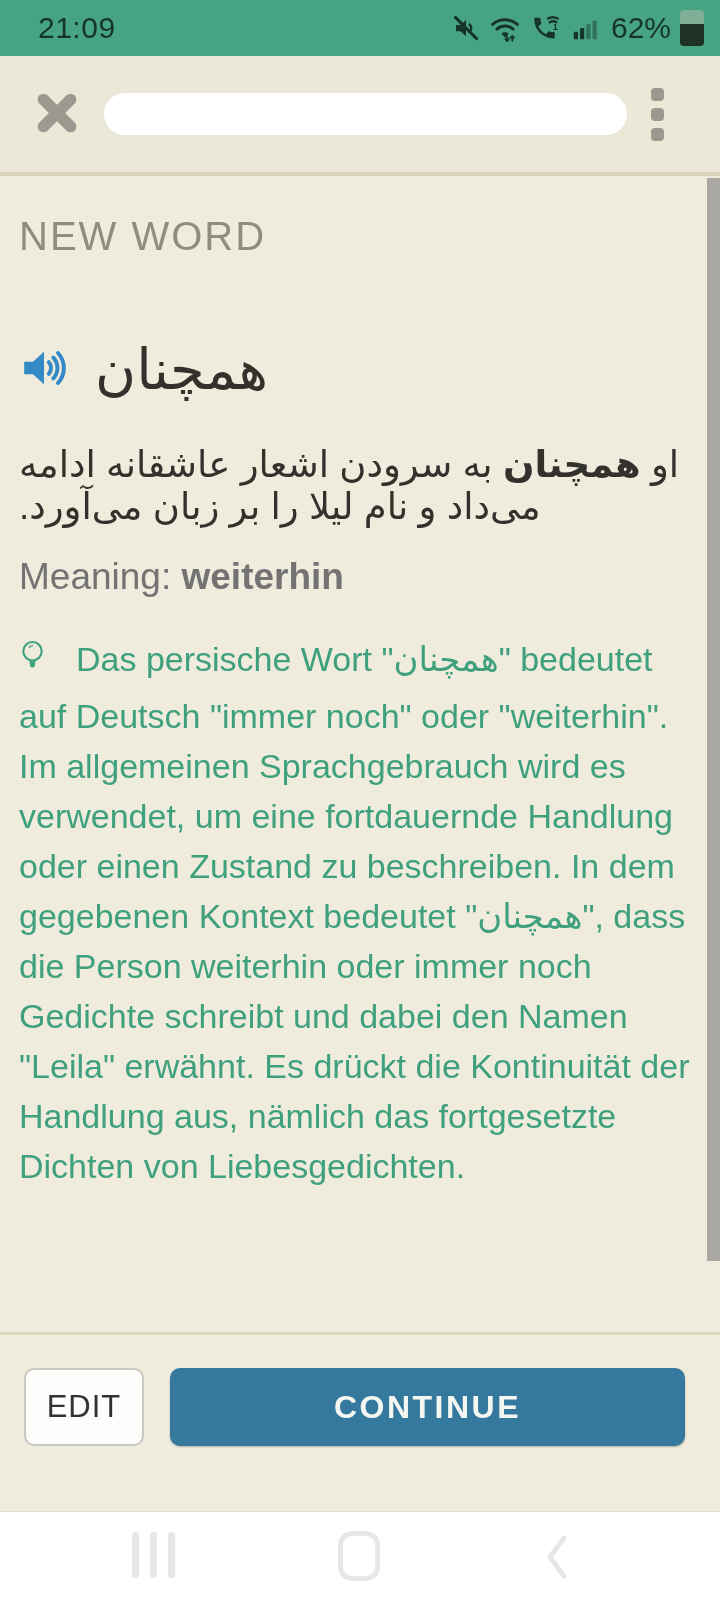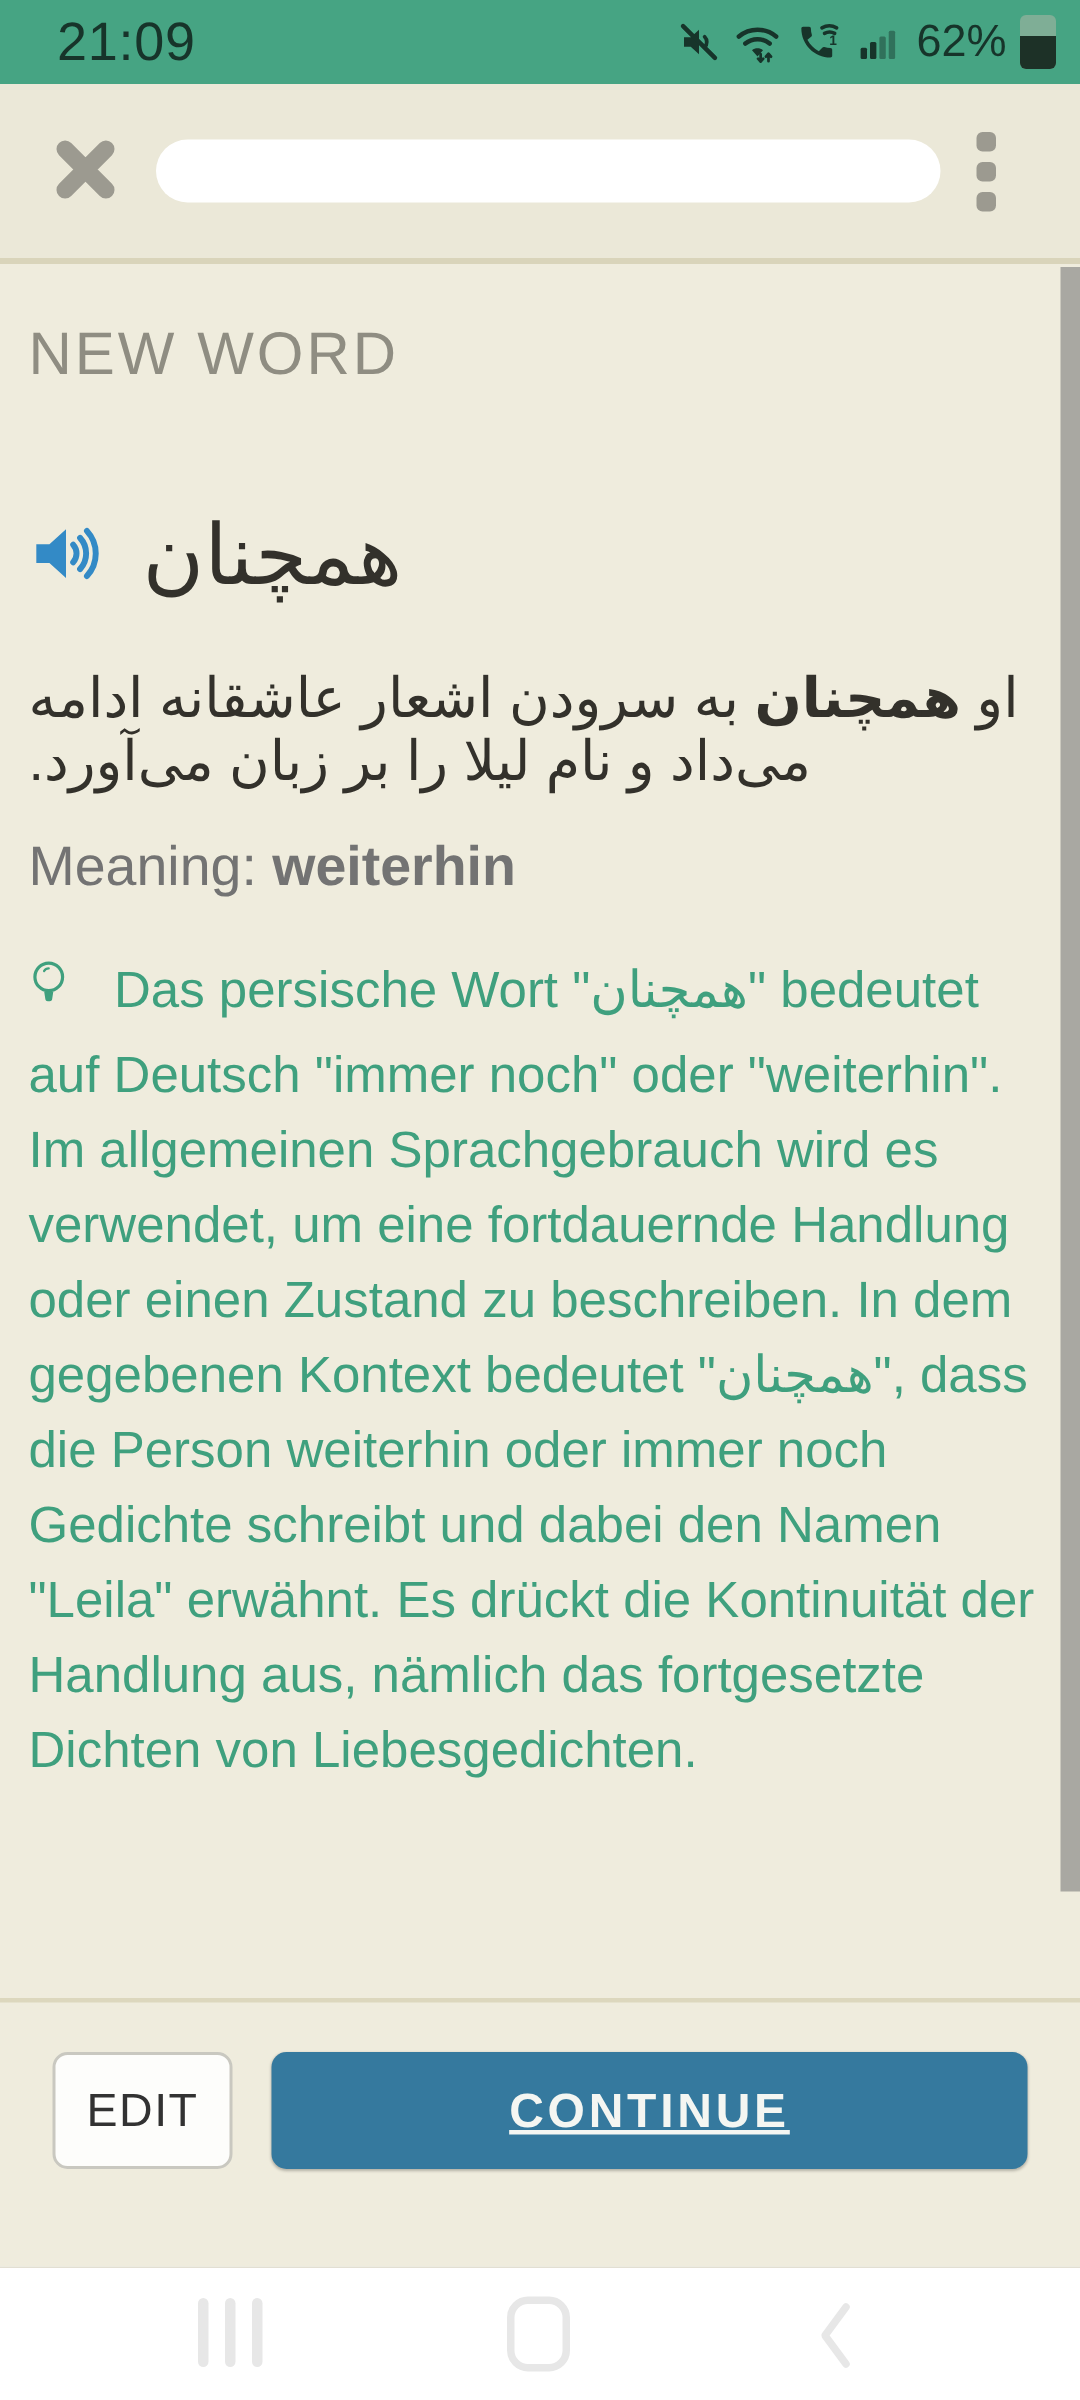--- a/index.html
+++ b/index.html
@@ -1,21 +1,21 @@
 <!DOCTYPE html>
 <html><head>
 <meta charset="utf-8">
 <style>
   html,body{margin:0;padding:0;}
   body{width:720px;height:1600px;font-family:"Liberation Sans","DejaVu Sans",sans-serif;}
   #screen{position:relative;width:720px;height:1600px;overflow:hidden;background:#efecdd;display:flex;flex-direction:column;}
 
   
   .status-bar{height:56px;background:#46a483;display:flex;align-items:center;color:#17342a;flex:0 0 auto;}
-  .sb-time{font-size:36px;margin-left:38px;letter-spacing:0.5px;}
+  .sb-time{font-size:30px;margin-left:38px;letter-spacing:0.5px;}
   .sb-right{margin-left:auto;margin-right:16px;display:flex;align-items:center;gap:7px;}
   .sb-right svg{display:block;}
   .sb-batt-text{font-size:30px;margin:0 2px 0 4px;}
   .battery{position:relative;width:24px;height:36px;border-radius:4px;background:#7fae96;overflow:hidden;}
   .battery .fill{position:absolute;bottom:0;left:0;right:0;height:62%;background:#1d3127;}
 
   
   .header{height:116px;background:#ebe8d8;display:flex;align-items:center;padding:0 56px 0 34px;gap:24px;flex:0 0 auto;}
   .close-btn{flex:0 0 auto;width:46px;height:46px;display:flex;align-items:center;justify-content:center;background:none;border:none;padding:0;cursor:pointer;}
   .url-pill{flex:1 1 auto;height:42px;background:#ffffff;border-radius:21px;border:none;font-size:26px;padding:0 24px;color:#444;outline:none;}
@@ -30,23 +30,23 @@
   .word-row{display:flex;align-items:center;gap:26px;margin-top:78px;}
   .speaker-btn{background:none;border:none;padding:0;cursor:pointer;display:flex;}
   .word{font-size:56px;color:#33312b;direction:rtl;}
   .sentence{margin:42px 0 0 0;font-size:37px;line-height:42px;color:#33312b;direction:rtl;text-align:left;}
   .sentence b{font-weight:700;}
   .meaning{margin:28px 0 0 0;font-size:37px;color:#737373;}
   .meaning b{font-weight:700;}
   .explanation{margin:36px 0 0 0;font-size:34px;line-height:50px;color:#3fa07e;}
   .bulb-icon{vertical-align:-7px;margin-right:30px;}
   .footer-sep{position:absolute;left:0;right:0;top:1156px;height:3px;background:#dcd7bd;}
-  .btn-row{position:absolute;left:35px;right:35px;top:1192px;height:78px;display:flex;gap:26px;}
+  .btn-row{position:absolute;left:24px;right:35px;top:1192px;height:78px;display:flex;gap:26px;}
   .edit-btn{width:120px;background:#fdfdfb;border:2px solid #c9c8c0;border-radius:10px;color:#323232;font-size:31px;letter-spacing:1px;display:flex;align-items:center;justify-content:center;box-sizing:border-box;cursor:pointer;font-family:inherit;}
-  .continue-btn{flex:1;background:#35799e;border:none;border-radius:10px;color:#f4f6f2;font-weight:700;font-size:32px;letter-spacing:2.5px;display:flex;align-items:center;justify-content:center;box-shadow:0 1px 2px rgba(0,0,0,.25);cursor:pointer;font-family:inherit;text-decoration:underline;}
+  .continue-btn{flex:1;background:#35799e;border:none;border-radius:10px;color:#f4f6f2;font-weight:700;font-size:32px;letter-spacing:2.5px;display:flex;align-items:center;justify-content:center;box-shadow:0 1px 2px rgba(0,0,0,.25);cursor:pointer;font-family:inherit;}
 
   
   .bottom-nav{height:88px;background:#ffffff;position:relative;flex:0 0 auto;border-top:1px solid #e2dfd2;}
   .nav-btn{position:absolute;background:none;border:none;padding:0;cursor:pointer;}
   .nav-recents{left:132px;top:20px;display:flex;gap:11px;}
   .nav-recents i{display:block;width:7px;height:46px;border-radius:4px;background:#e7e7e7;}
   .nav-home{left:338px;top:19px;width:42px;height:50px;border:5px solid #e7e7e7;border-radius:14px;box-sizing:border-box;background:none;}
   .nav-back{left:540px;top:20px;}
 </style>
 </head>

